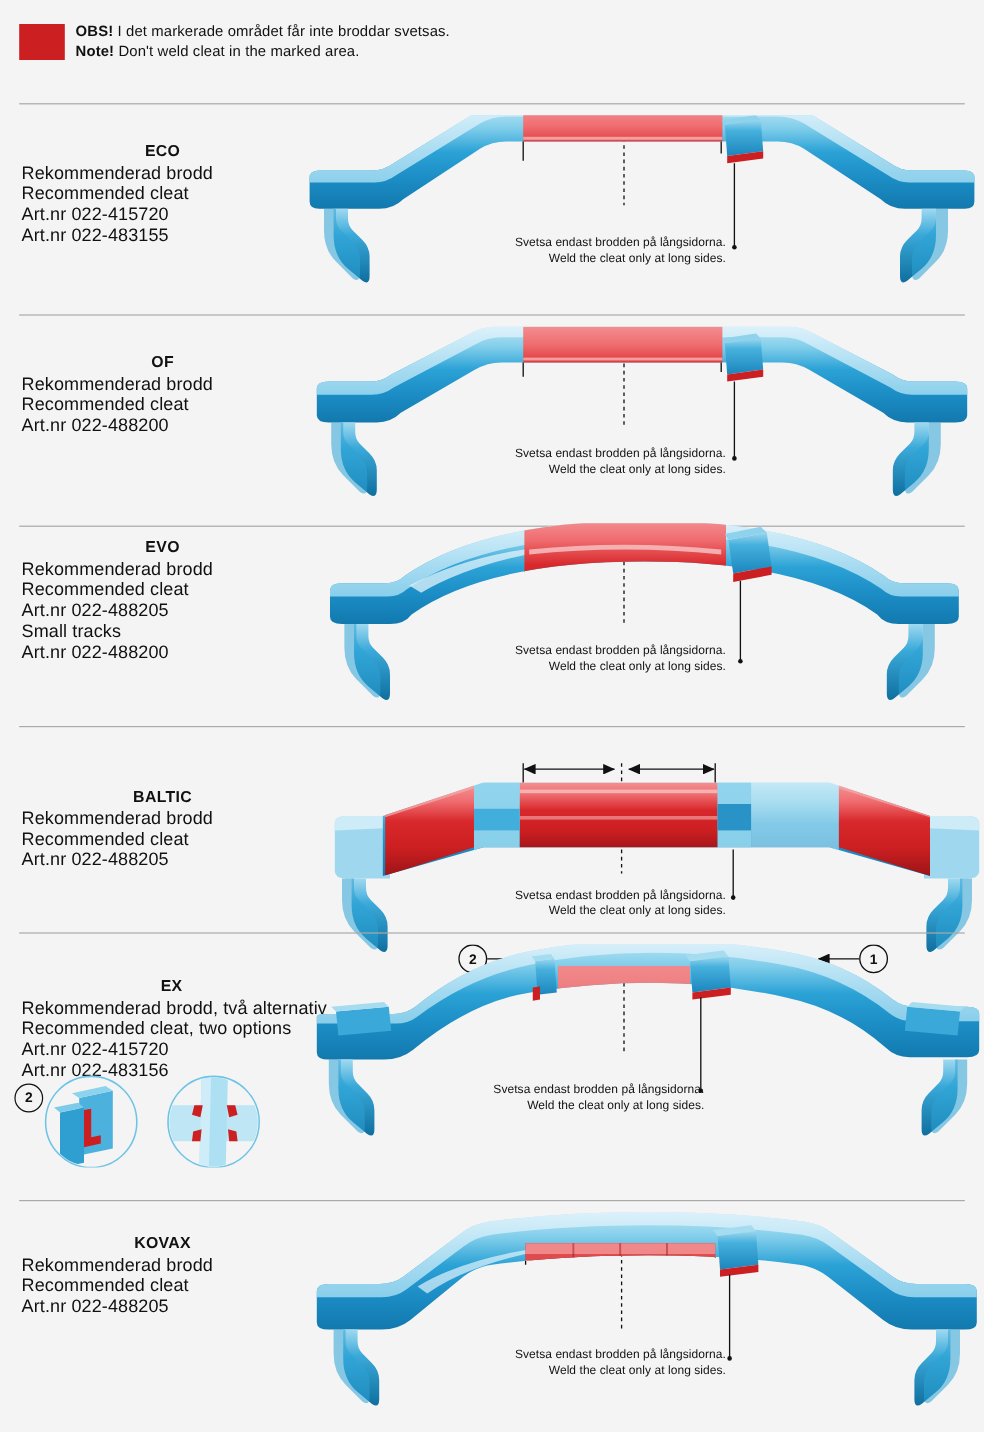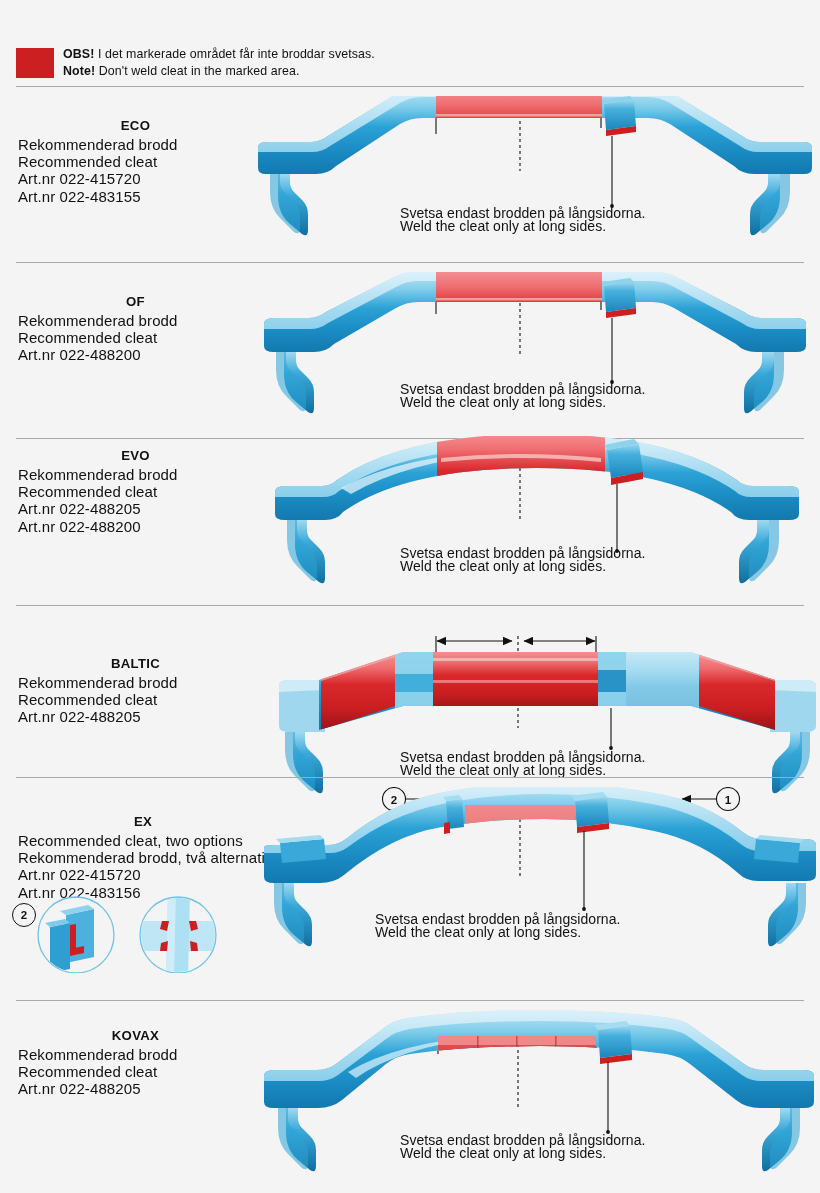--- a/index.html
+++ b/index.html
@@ -9,21 +9,21 @@
     background:#f4f4f4;
     font-family:"Liberation Sans","DejaVu Sans",sans-serif;
     color:#111;
     position:relative;
     overflow:hidden;
   }
   .page{position:relative;width:820px;height:1193px;}
 
   
   .note{
-    position:absolute;left:0;top:40px;width:820px;height:52px;
+    position:absolute;left:0;top:12px;width:820px;height:52px;
   }
   .note-swatch{
     position:absolute;left:16px;top:8px;width:38px;height:30px;
     background:#cc1f22;
   }
   .note-lines{
     position:absolute;left:63px;top:6px;
     font-size:12.4px;line-height:17px;letter-spacing:.1px;
   }
   .note-lines .lbl{font-weight:bold;}
@@ -38,24 +38,23 @@
   .info{position:absolute;left:18px;top:0;width:235px;}
   .info .title{font-weight:bold;font-size:13.2px;letter-spacing:.3px;margin-bottom:3px;text-align:center;}
   .info .line{font-size:15px;line-height:17.2px;letter-spacing:.1px;white-space:nowrap;}
 
   
   .fig{position:absolute;top:0;}
   .fig svg{display:block;}
 
   .cap{
     position:absolute;
-    font-size:14px;line-height:13.4px;
-    text-align:left;letter-spacing:.05px;
+    font-size:10px;line-height:13.4px;
+    text-align:right;letter-spacing:.05px;
     white-space:nowrap;
-    margin-top:11px;
   }
 
   
   .insets{position:absolute;}
   .badge{
     width:22px;height:22px;border:1.4px solid #111;border-radius:50%;
     display:flex;align-items:center;justify-content:center;
     font-size:11.5px;font-weight:bold;background:#f4f4f4;
   }
 </style>
@@ -273,20 +272,21 @@
   </div>
 
   <div class="rule" style="top:438px"></div>
 
   <div class="section" style="top:436px;height:178px">
     <div class="info" style="top:12px">
       <div class="title">EVO</div>
       <div class="line">Rekommenderad brodd</div>
       <div class="line">Recommended cleat</div>
       <div class="line">Art.nr 022-488205</div>
+      <div class="line">Small tracks</div>
       <div class="line">Art.nr 022-488200</div>
     </div>
 
     <div class="fig" style="left:255px;top:0">
       <svg width="565" height="172" viewBox="0 0 565 172">
         <g stroke="#111" stroke-width="1.1" fill="none">
           <line x1="182" y1="8" x2="182" y2="40"></line>
           <line x1="265" y1="8" x2="265" y2="86" stroke-dasharray="3,3"></line>
           <line x1="350" y1="8" x2="350" y2="34"></line>
           <line x1="183" y1="13" x2="259" y2="13" marker-start="url(#arrL)" marker-end="url(#arrR)"></line>
@@ -417,22 +417,22 @@
       <div>Svetsa endast brodden på långsidorna.</div>
       <div>Weld the cleat only at long sides.</div>
     </div>
   </div>
 
   <div class="rule" style="top:777px"></div>
 
   <div class="section" style="top:787px;height:215px">
     <div class="info" style="top:27px;width:250px">
       <div class="title">EX</div>
+      <div class="line">Rekommenderad brodd, två alternativ</div>
       <div class="line">Recommended cleat, two options</div>
-      <div class="line">Rekommenderad brodd, två alternativ</div>
       <div class="line">Art.nr 022-415720</div>
       <div class="line">Art.nr 022-483156</div>
     </div>
 
     <div class="insets" style="left:8px;top:112px;width:230px;height:80px">
       <div class="badge" style="position:absolute;left:4px;top:4px">2</div>
       <svg width="230" height="80" viewBox="0 0 230 80" style="position:absolute;left:0;top:-6px">
 
         <g>
           <circle cx="68" cy="42" r="38" fill="none" stroke="#6ec4e6" stroke-width="1.3"></circle>

